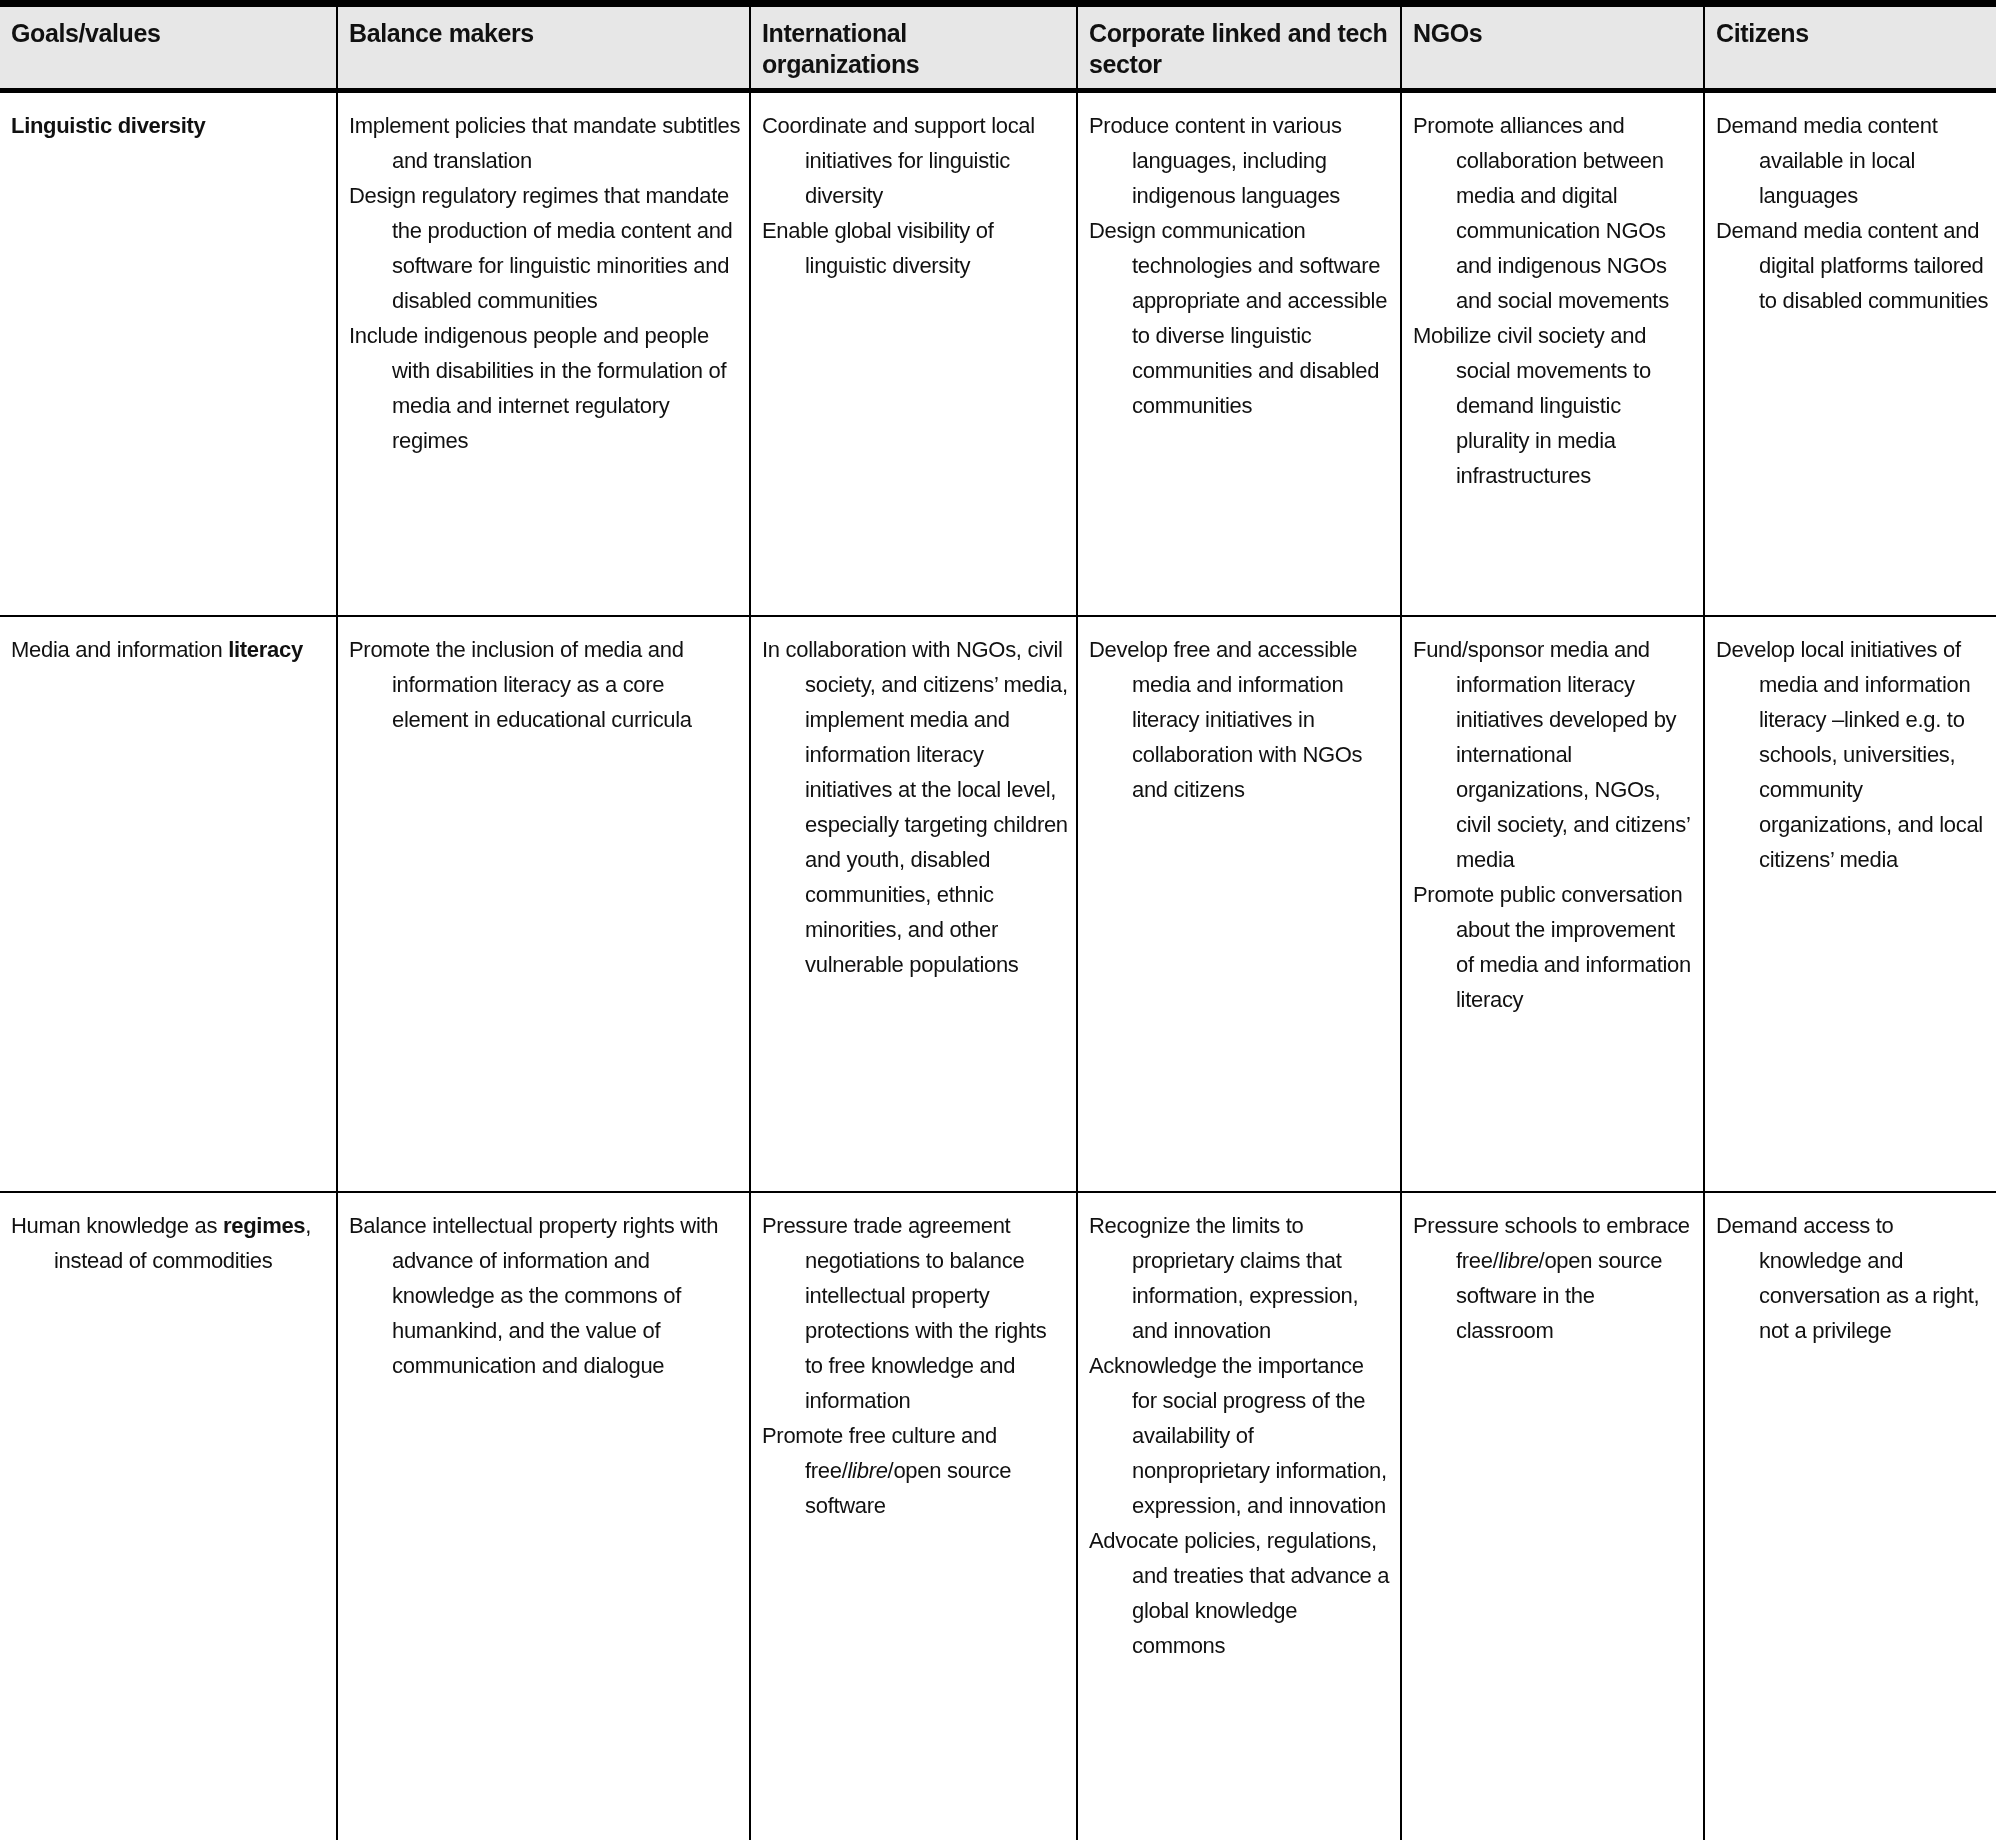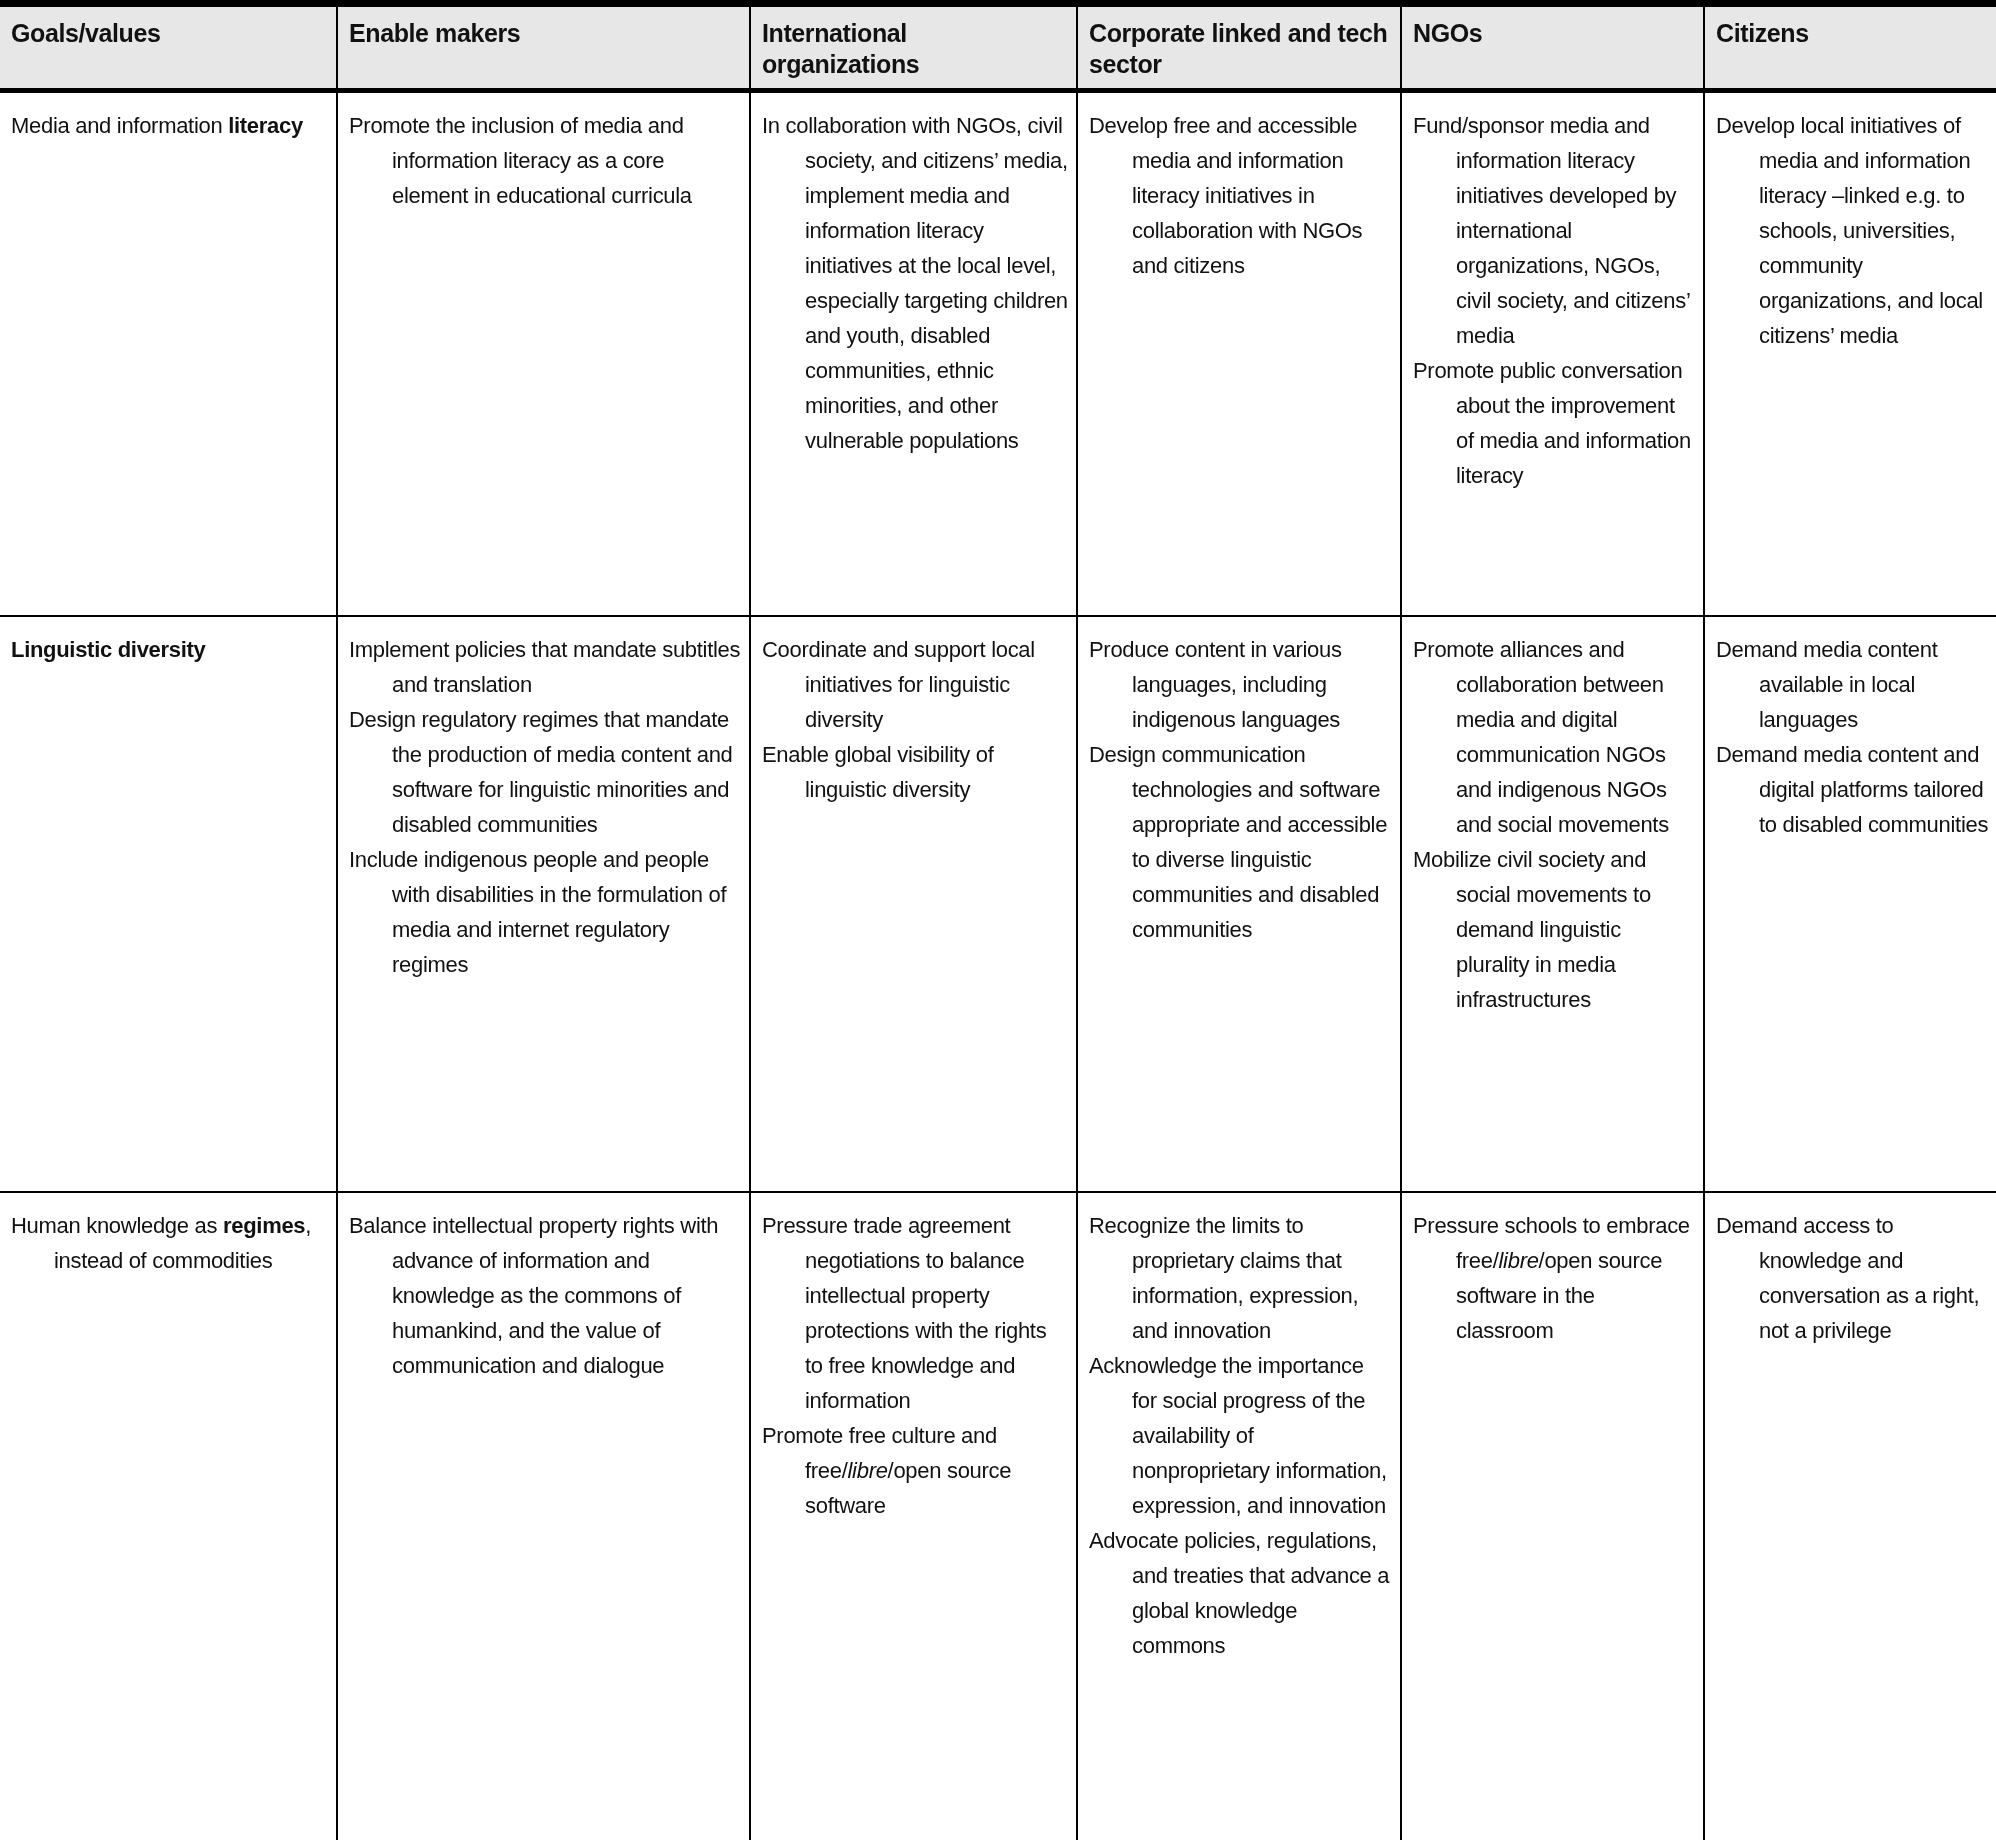--- a/index.html
+++ b/index.html
@@ -59,49 +59,28 @@
       <col style="width:337px">
       <col style="width:413px">
       <col style="width:327px">
       <col style="width:324px">
       <col style="width:303px">
       <col style="width:293px">
     </colgroup>
     <thead>
       <tr>
         <th>Goals/values</th>
-        <th>Enable makers</th>
+        <th>Balance makers</th>
         <th>International organizations</th>
         <th>Corporate linked and tech sector</th>
         <th>NGOs</th>
         <th>Citizens</th>
       </tr>
     </thead>
     <tbody id="table-body">
-        <tr>
-          <td>
-            <p>Media and information <b>literacy</b></p>
-          </td>
-          <td>
-            <p>Promote the inclusion of media and information literacy as a core element in educational curricula</p>
-          </td>
-          <td>
-            <p>In collaboration with NGOs, civil society, and citizens’ media, implement media and information literacy initiatives at the local level, especially targeting children and youth, disabled communities, ethnic minorities, and other vulnerable populations</p>
-          </td>
-          <td>
-            <p>Develop free and accessible media and information literacy initiatives in collaboration with NGOs and citizens</p>
-          </td>
-          <td>
-            <p>Fund/sponsor media and information literacy initiatives developed by international organizations, NGOs, civil society, and citizens’ media</p>
-            <p>Promote public conversation about the improvement of media and information literacy</p>
-          </td>
-          <td>
-            <p>Develop local initiatives of media and information literacy –linked e.g. to schools, universities, community organizations, and local citizens’ media</p>
-          </td>
-        </tr>
         <tr>
           <td>
             <p><b>Linguistic diversity</b></p>
           </td>
           <td>
             <p>Implement policies that mandate subtitles and translation</p>
             <p>Design regulatory regimes that mandate the production of media content and software for linguistic minorities and disabled communities</p>
             <p>Include indigenous people and people with disabilities in the formulation of media and internet regulatory regimes</p>
           </td>
           <td>
@@ -112,20 +91,41 @@
             <p>Produce content in various languages, including indigenous languages</p>
             <p>Design communication technologies and software appropriate and accessible to diverse linguistic communities and disabled communities</p>
           </td>
           <td>
             <p>Promote alliances and collaboration between media and digital communication NGOs and indigenous NGOs and social movements</p>
             <p>Mobilize civil society and social movements to demand linguistic plurality in media infrastructures</p>
           </td>
           <td>
             <p>Demand media content available in local languages</p>
             <p>Demand media content and digital platforms tailored to disabled communities</p>
+          </td>
+        </tr>
+        <tr>
+          <td>
+            <p>Media and information <b>literacy</b></p>
+          </td>
+          <td>
+            <p>Promote the inclusion of media and information literacy as a core element in educational curricula</p>
+          </td>
+          <td>
+            <p>In collaboration with NGOs, civil society, and citizens’ media, implement media and information literacy initiatives at the local level, especially targeting children and youth, disabled communities, ethnic minorities, and other vulnerable populations</p>
+          </td>
+          <td>
+            <p>Develop free and accessible media and information literacy initiatives in collaboration with NGOs and citizens</p>
+          </td>
+          <td>
+            <p>Fund/sponsor media and information literacy initiatives developed by international organizations, NGOs, civil society, and citizens’ media</p>
+            <p>Promote public conversation about the improvement of media and information literacy</p>
+          </td>
+          <td>
+            <p>Develop local initiatives of media and information literacy –linked e.g. to schools, universities, community organizations, and local citizens’ media</p>
           </td>
         </tr>
         <tr>
           <td>
             <p>Human knowledge as <b>regimes</b>, instead of commodities</p>
           </td>
           <td>
             <p>Balance intellectual property rights with advance of information and knowledge as the commons of humankind, and the value of communication and dialogue</p>
           </td>
           <td>

